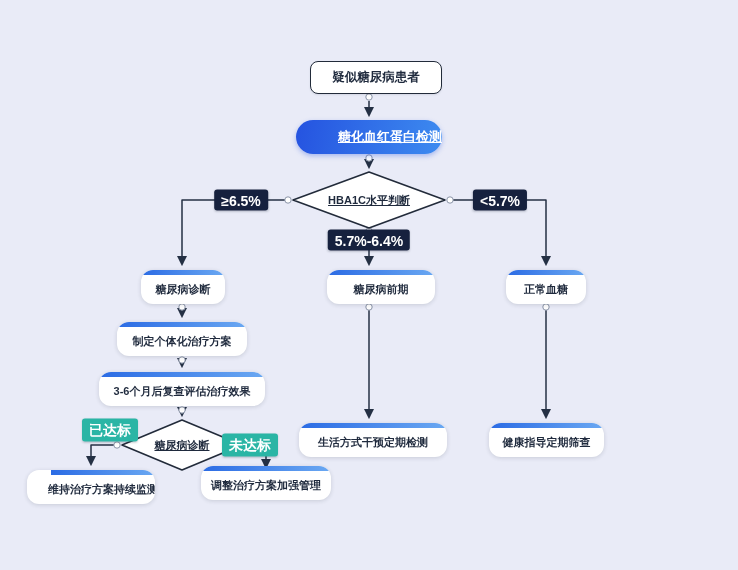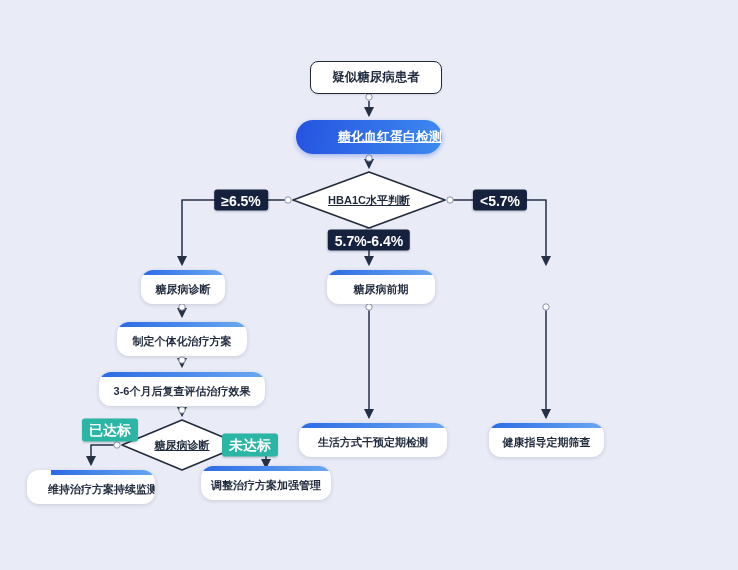--- a/index.html
+++ b/index.html
@@ -159,20 +159,24 @@
   </div>
 
   <div class="node card c-diagnosis">
     <div class="bar"></div>
     <div class="card-label">糖尿病诊断</div>
   </div>
   <div class="node card c-pre">
     <div class="bar"></div>
     <div class="card-label">糖尿病前期</div>
   </div>
+  <div class="node card c-normal">
+    <div class="bar"></div>
+    <div class="card-label">正常血糖</div>
+  </div>
 
   <div class="node card c-plan">
     <div class="bar"></div>
     <div class="card-label">制定个体化治疗方案</div>
   </div>
   <div class="node card c-review">
     <div class="bar"></div>
     <div class="card-label">3-6个月后复查评估治疗效果</div>
   </div>
 

